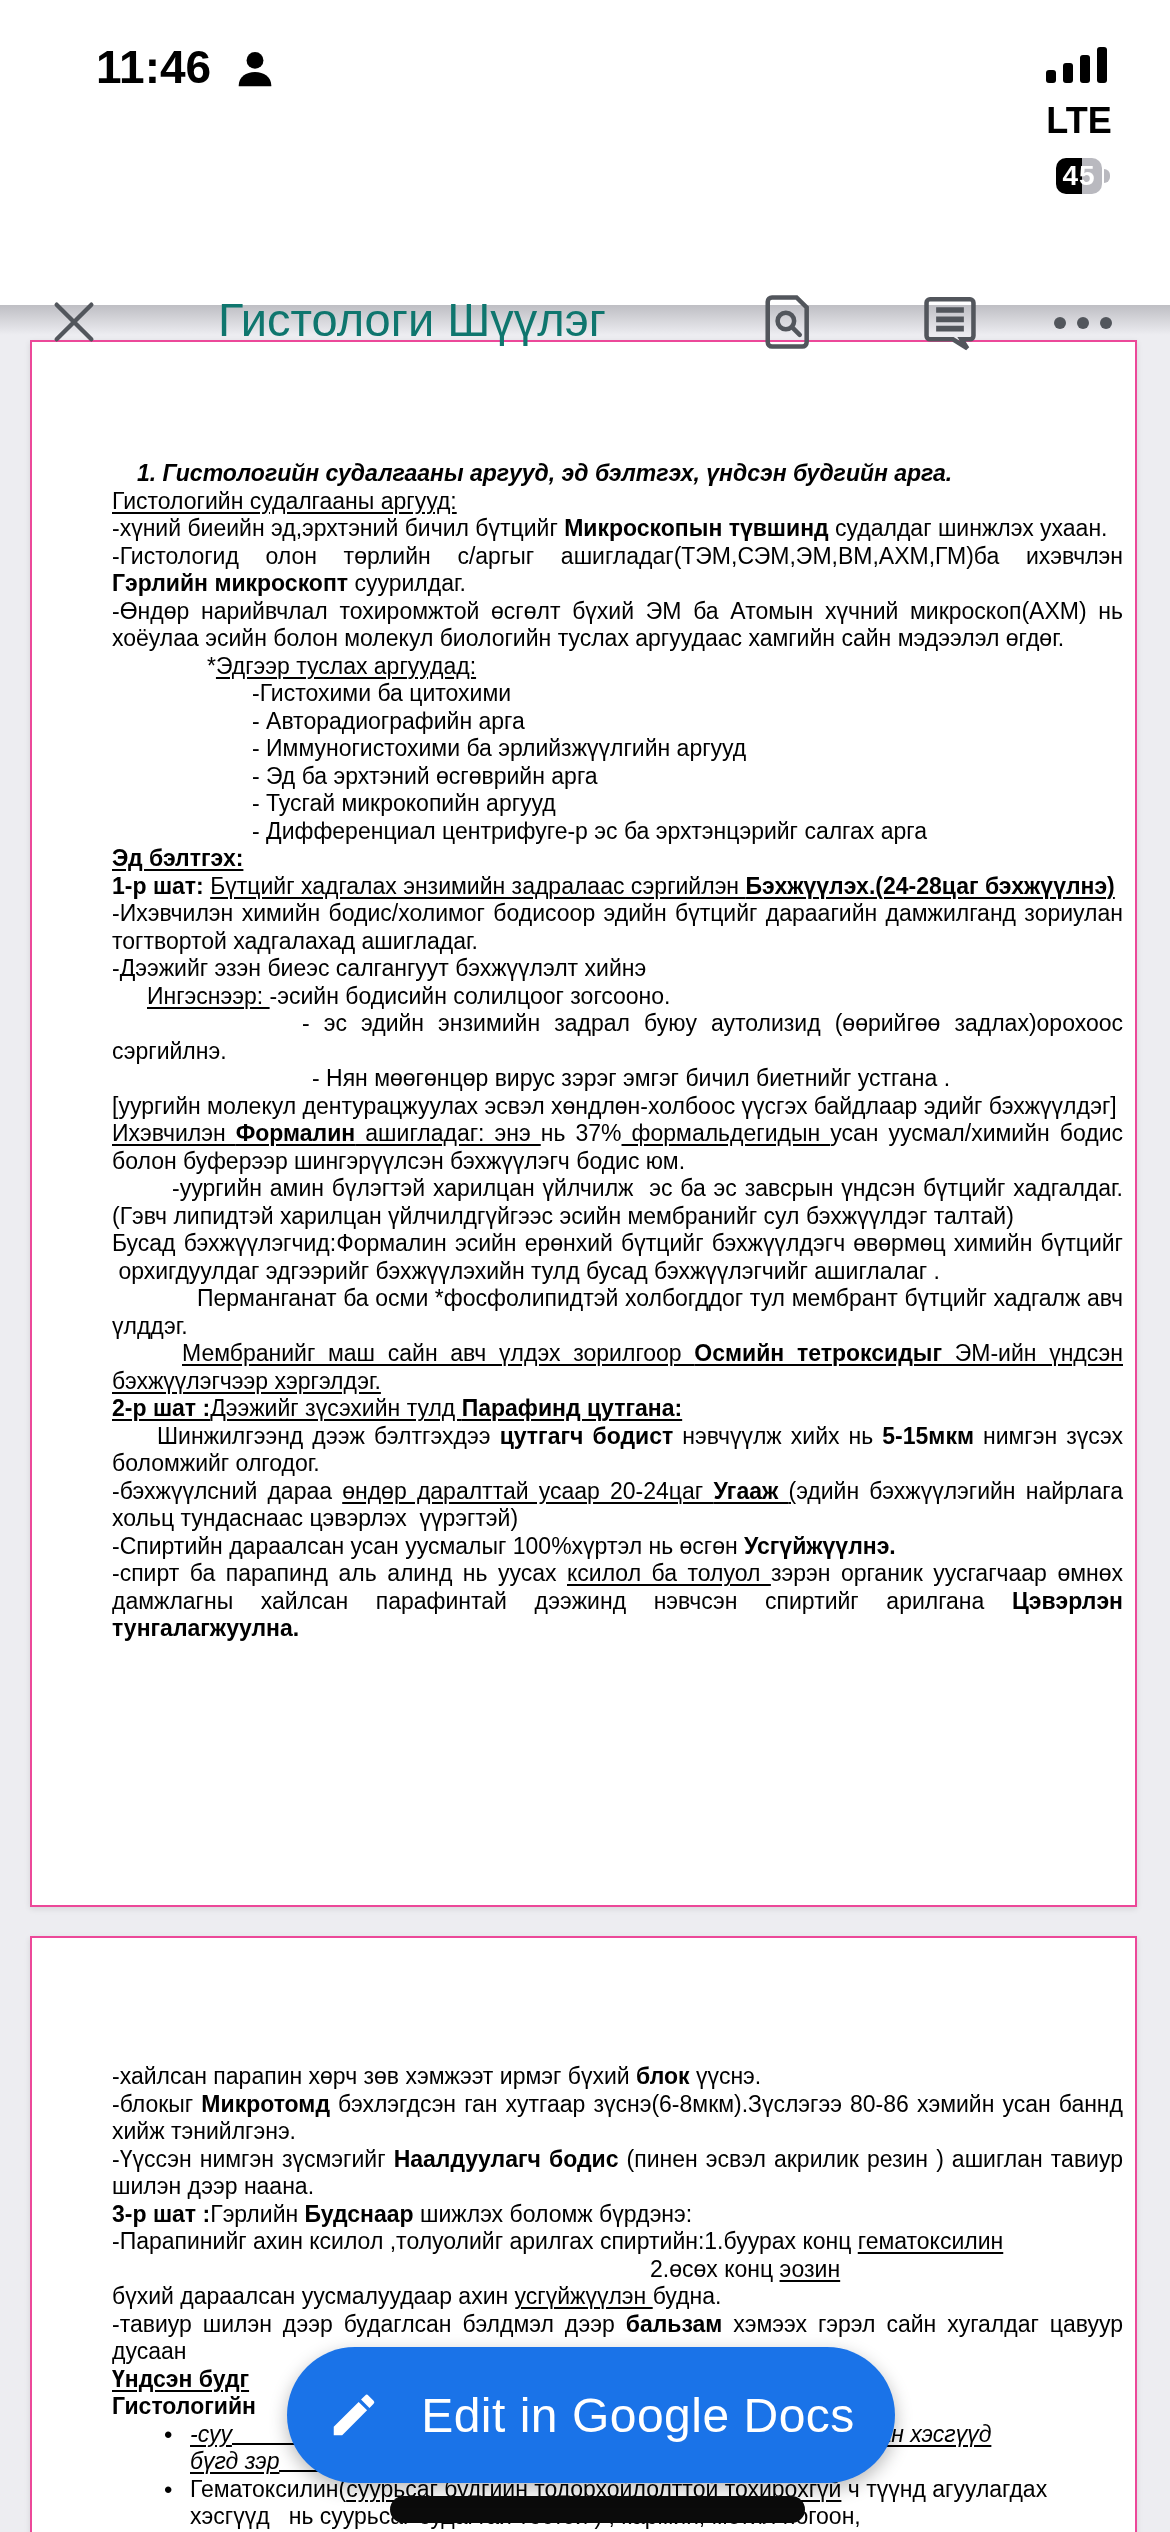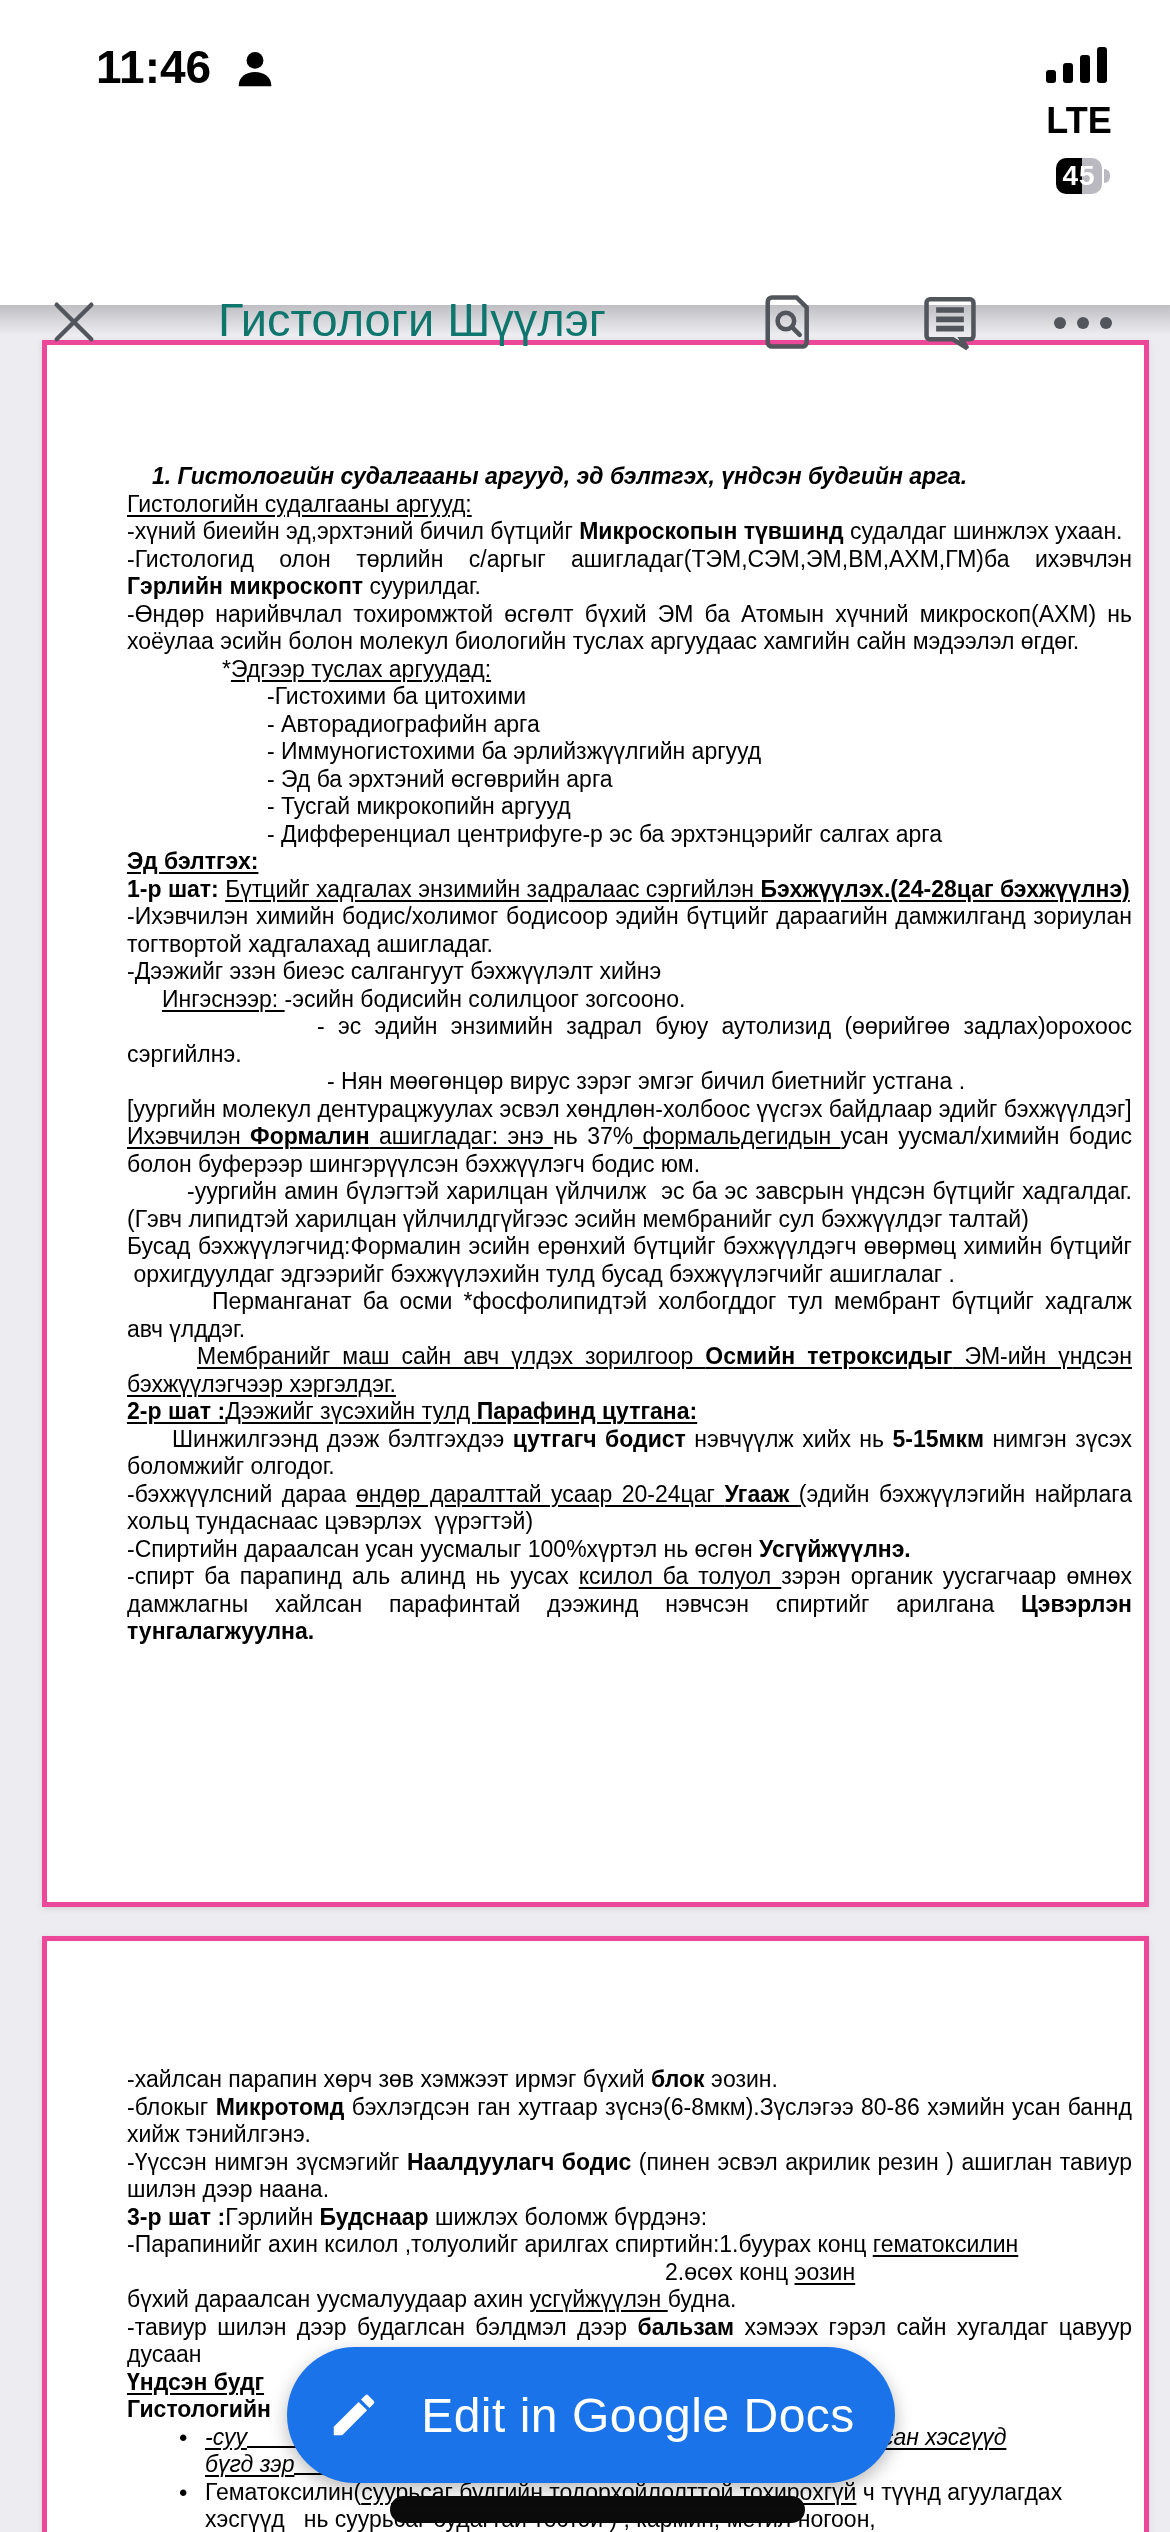--- a/index.html
+++ b/index.html
@@ -27,21 +27,21 @@
   .tb-title{position:absolute;left:218px;top:192px;font-size:47px;color:#0f766e;white-space:nowrap;}
   .tb-ico{position:absolute;top:190px;width:64px;height:64px;cursor:pointer;}
   .tb-find{left:756px;}
   .tb-comment{left:918px;}
   .tb-dots{left:1054px;display:flex;align-items:center;gap:11px;top:216px;height:14px;width:80px;}
   .dot{width:12px;height:12px;border-radius:50%;background:#52565c;}
   
   .viewer{position:absolute;top:305px;left:0;width:1170px;height:2227px;background:#ededf1;overflow:hidden;}
   .viewer::before{content:"";position:absolute;top:0;left:0;right:0;height:30px;z-index:2;
     background:linear-gradient(to bottom,rgba(50,50,60,.25),rgba(50,50,60,0));}
-  .page{position:absolute;left:42px;width:1107px;background:#fff;border:5px solid #ec4899;
+  .page{position:absolute;left:30px;width:1107px;background:#fff;border:2px solid #ec4899;
     box-shadow:0 2px 6px rgba(0,0,0,.10);box-sizing:border-box;}
   .page1{top:35px;height:1567px;padding:118px 12px 0 80px;}
   .page2{top:1631px;height:930px;padding:125px 12px 0 80px;}
   
   .doc{font-size:23px;line-height:27.5px;color:#000;}
   .blk{margin:0;}
   .jt{text-align:justify;}
   .b{font-weight:700;}
   .u{text-decoration:underline;text-decoration-thickness:2px;text-underline-offset:3px;}
   .i{font-style:italic;}
@@ -132,21 +132,21 @@
         <div class="blk jt" style="text-indent: 70px;"><span class="u">Мембранийг маш сайн авч үлдэх зорилгоор </span><span class="b u">Осмийн тетроксидыг</span><span class="u"> ЭМ-ийн үндсэн бэхжүүлэгчээр хэргэлдэг.</span></div>
         <div class="blk"><span class="b u">2-р шат :</span><span class="u">Дээжийг зүсэхийн тулд </span><span class="b u">Парафинд цутгана:</span></div>
         <div class="blk jt" style="text-indent: 45px;"><span class="">Шинжилгээнд дээж бэлтгэхдээ </span><span class="b">цутгагч бодист</span><span class=""> нэвчүүлж хийх нь </span><span class="b">5-15мкм</span><span class=""> нимгэн зүсэх боломжийг олгодог.</span></div>
         <div class="blk jt"><span class="">-бэхжүүлсний дараа </span><span class="u">өндөр даралттай усаар 20-24цаг </span><span class="b u">Угааж </span><span class="u">(</span><span class="">эдийн бэхжүүлэгийн найрлага хольц тундаснаас цэвэрлэх &nbsp;үүрэгтэй)</span></div>
         <div class="blk"><span class="">-Спиртийн дараалсан усан уусмалыг 100%хүртэл нь өсгөн </span><span class="b">Усгүйжүүлнэ.</span></div>
         <div class="blk jt"><span class="">-спирт ба парапинд аль алинд нь уусах </span><span class="u">ксилол ба толуол </span><span class="">зэрэн органик уусгагчаар өмнөх дамжлагны хайлсан парафинтай дээжинд нэвчсэн спиртийг арилгана </span><span class="b">Цэвэрлэн тунгалагжуулна.</span></div>
       </div>
   </div>
   <div class="page page2 doc">
     <div id="page2-content">
-        <div class="blk"><span class="">-хайлсан парапин хөрч зөв хэмжээт ирмэг бүхий </span><span class="b">блок</span><span class=""> эозин.</span></div>
+        <div class="blk"><span class="">-хайлсан парапин хөрч зөв хэмжээт ирмэг бүхий </span><span class="b">блок</span><span class=""> үүснэ.</span></div>
         <div class="blk jt"><span class="">-блокыг </span><span class="b">Микротомд</span><span class=""> бэхлэгдсэн ган хутгаар зүснэ(6-8мкм).Зүслэгээ 80-86 хэмийн усан баннд хийж тэнийлгэнэ.</span></div>
         <div class="blk jt"><span class="">-Үүссэн нимгэн зүсмэгийг </span><span class="b">Наалдуулагч бодис </span><span class="">(пинен эсвэл акрилик резин ) ашиглан тавиур шилэн дээр наана.</span></div>
         <div class="blk"><span class="b">3-р шат :</span><span class="">Гэрлийн </span><span class="b">Будснаар</span><span class=""> шижлэх боломж бүрдэнэ:</span></div>
         <div class="blk"><span class="">-Парапинийг ахин ксилол ,толуолийг арилгах спиртийн:1.буурах конц </span><span class="u">гематоксилин</span></div>
         <div class="blk" style="text-indent: 538px;"><span class="">2.өсөх конц </span><span class="u">эозин</span></div>
         <div class="blk"><span class="">бүхий дараалсан уусмалуудаар ахин </span><span class="u">усгүйжүүлэн </span><span class="">будна.</span></div>
         <div class="blk jt"><span class="">-тавиур шилэн дээр будаглсан бэлдмэл дээр </span><span class="b">бальзам</span><span class=""> хэмээх гэрэл сайн хугалдаг цавуур дусаан</span></div>
         <div class="blk"><span class="b u"> Үндсэн будг</span></div>
         <div class="blk"><span class="b">Гистологийн</span></div>
         <div class="blk li"><span class="u i">-суу</span><span class="fill" style="width: 635px;"></span><span class="u i">сан хэсгүүд</span><br><span class="u i">бүгд зэр</span><span class="fill" style="width: 255px;"></span></div>

